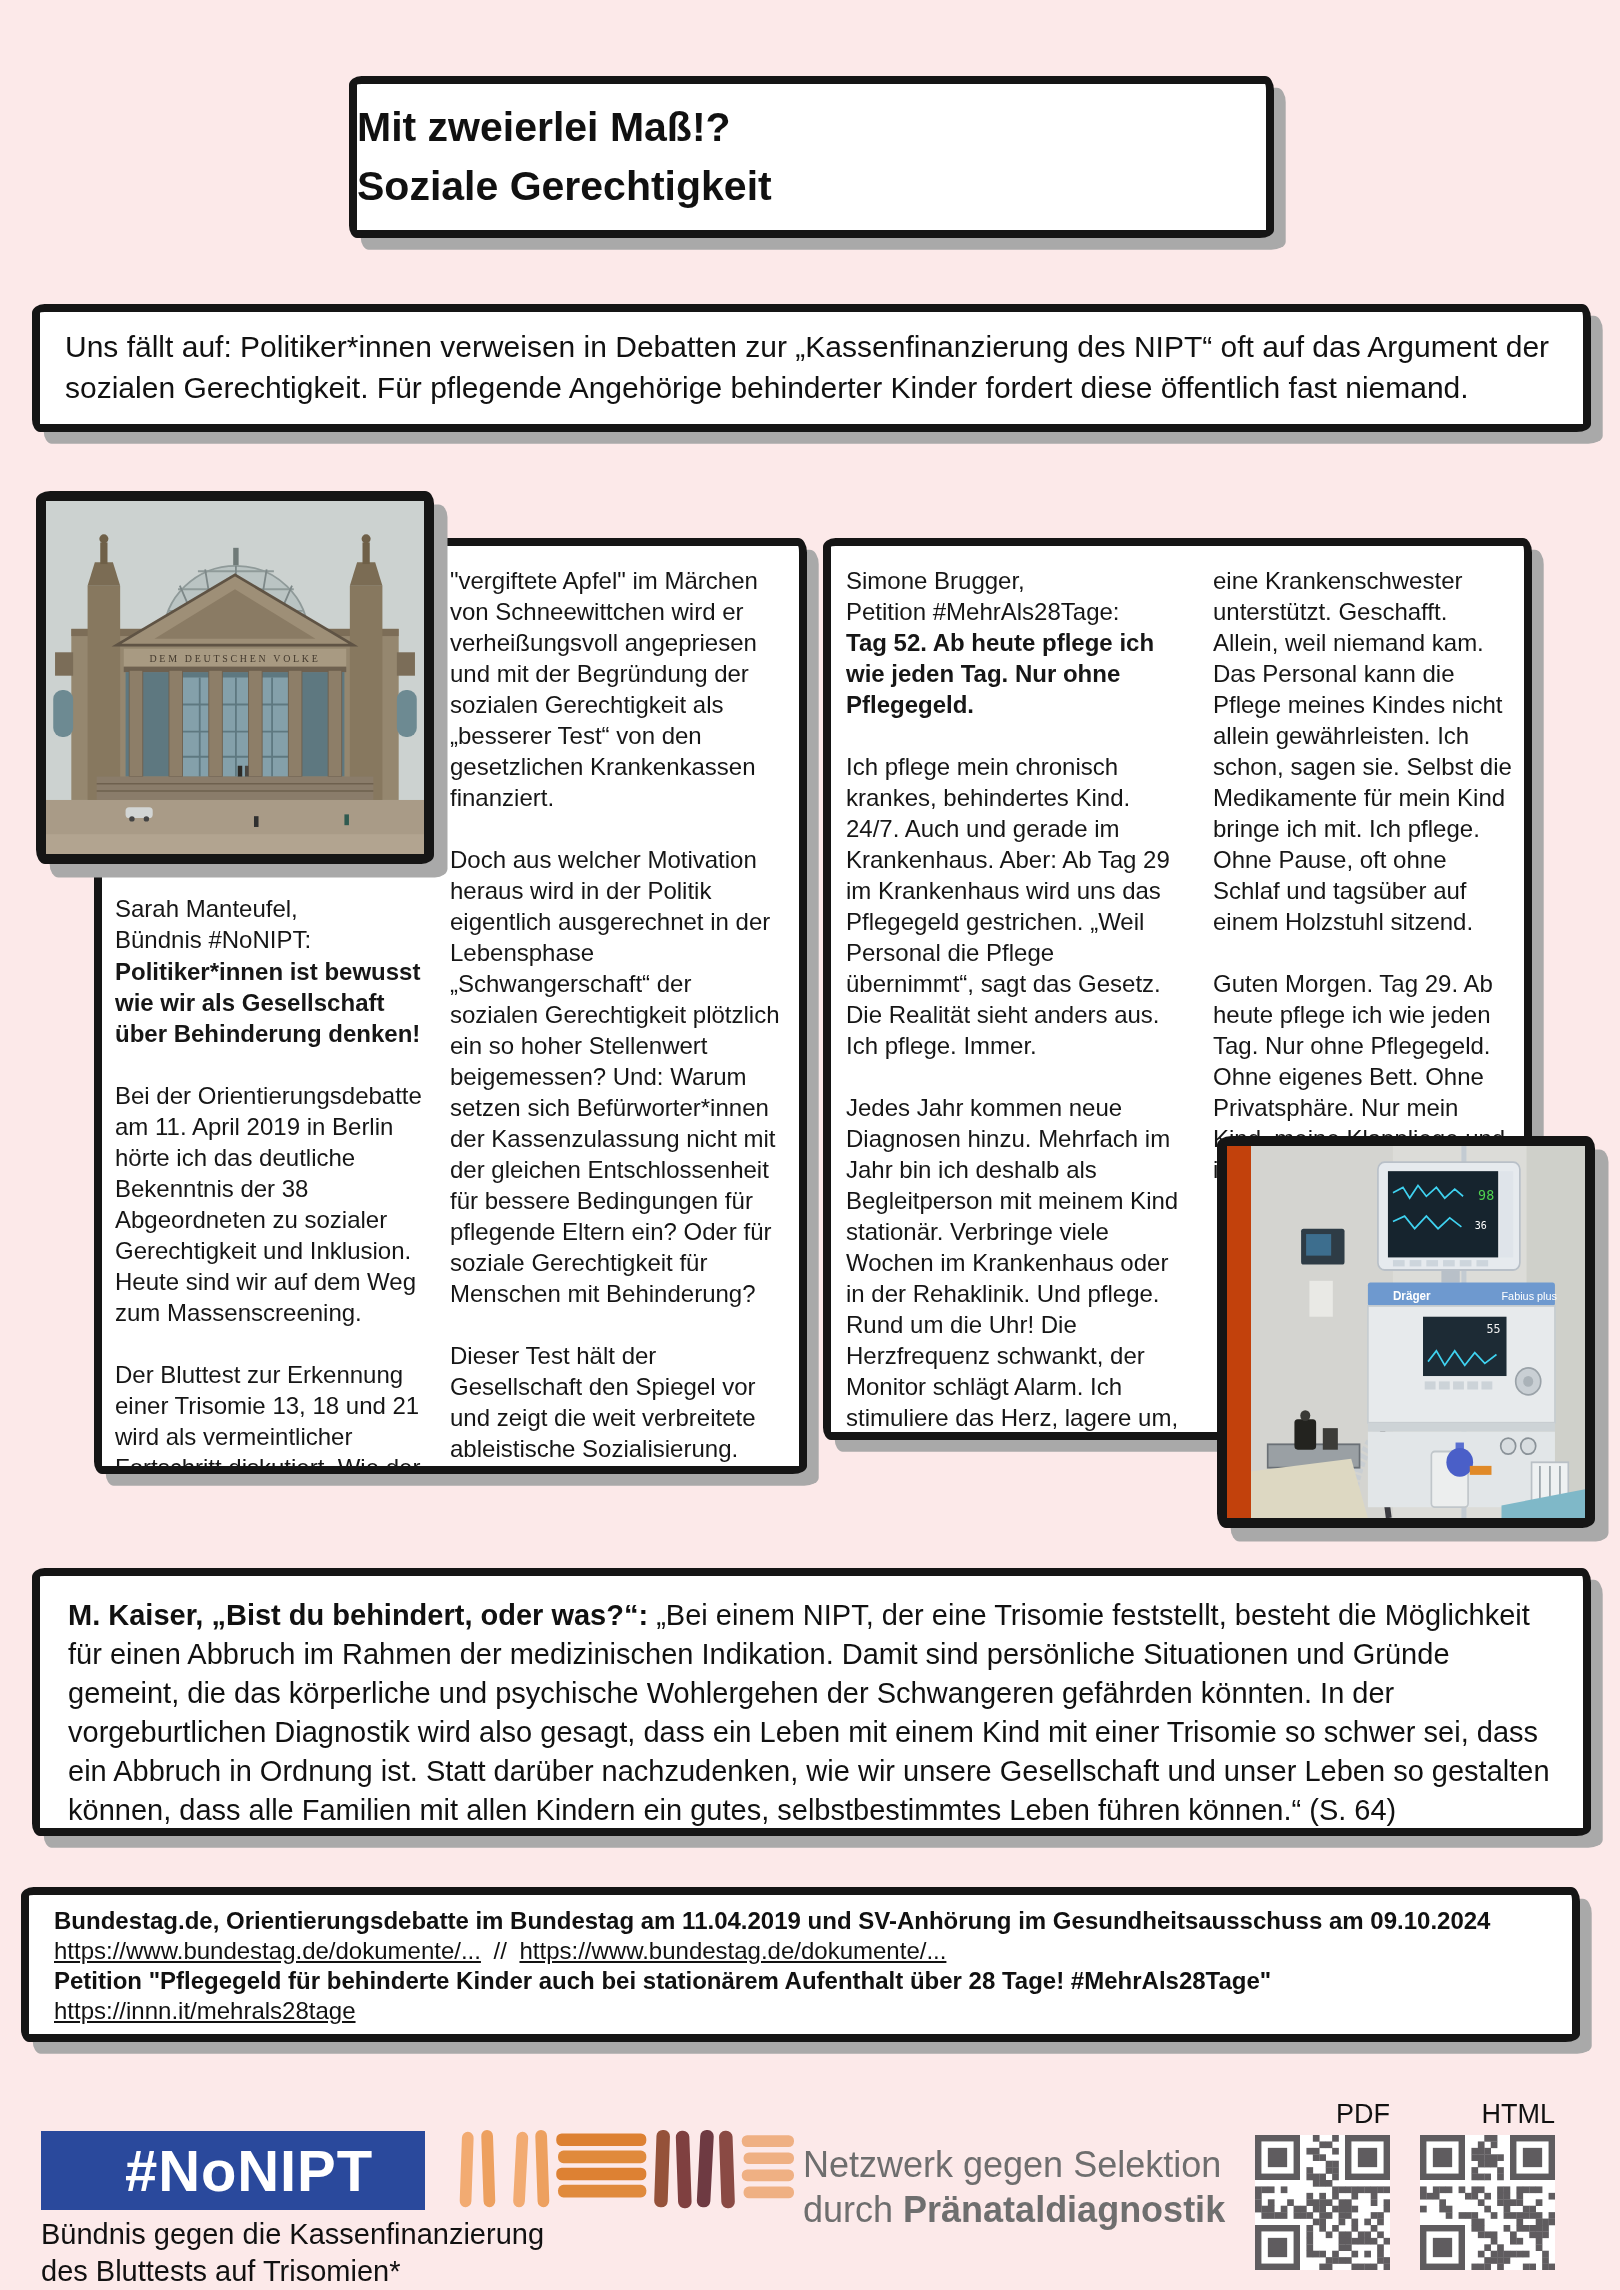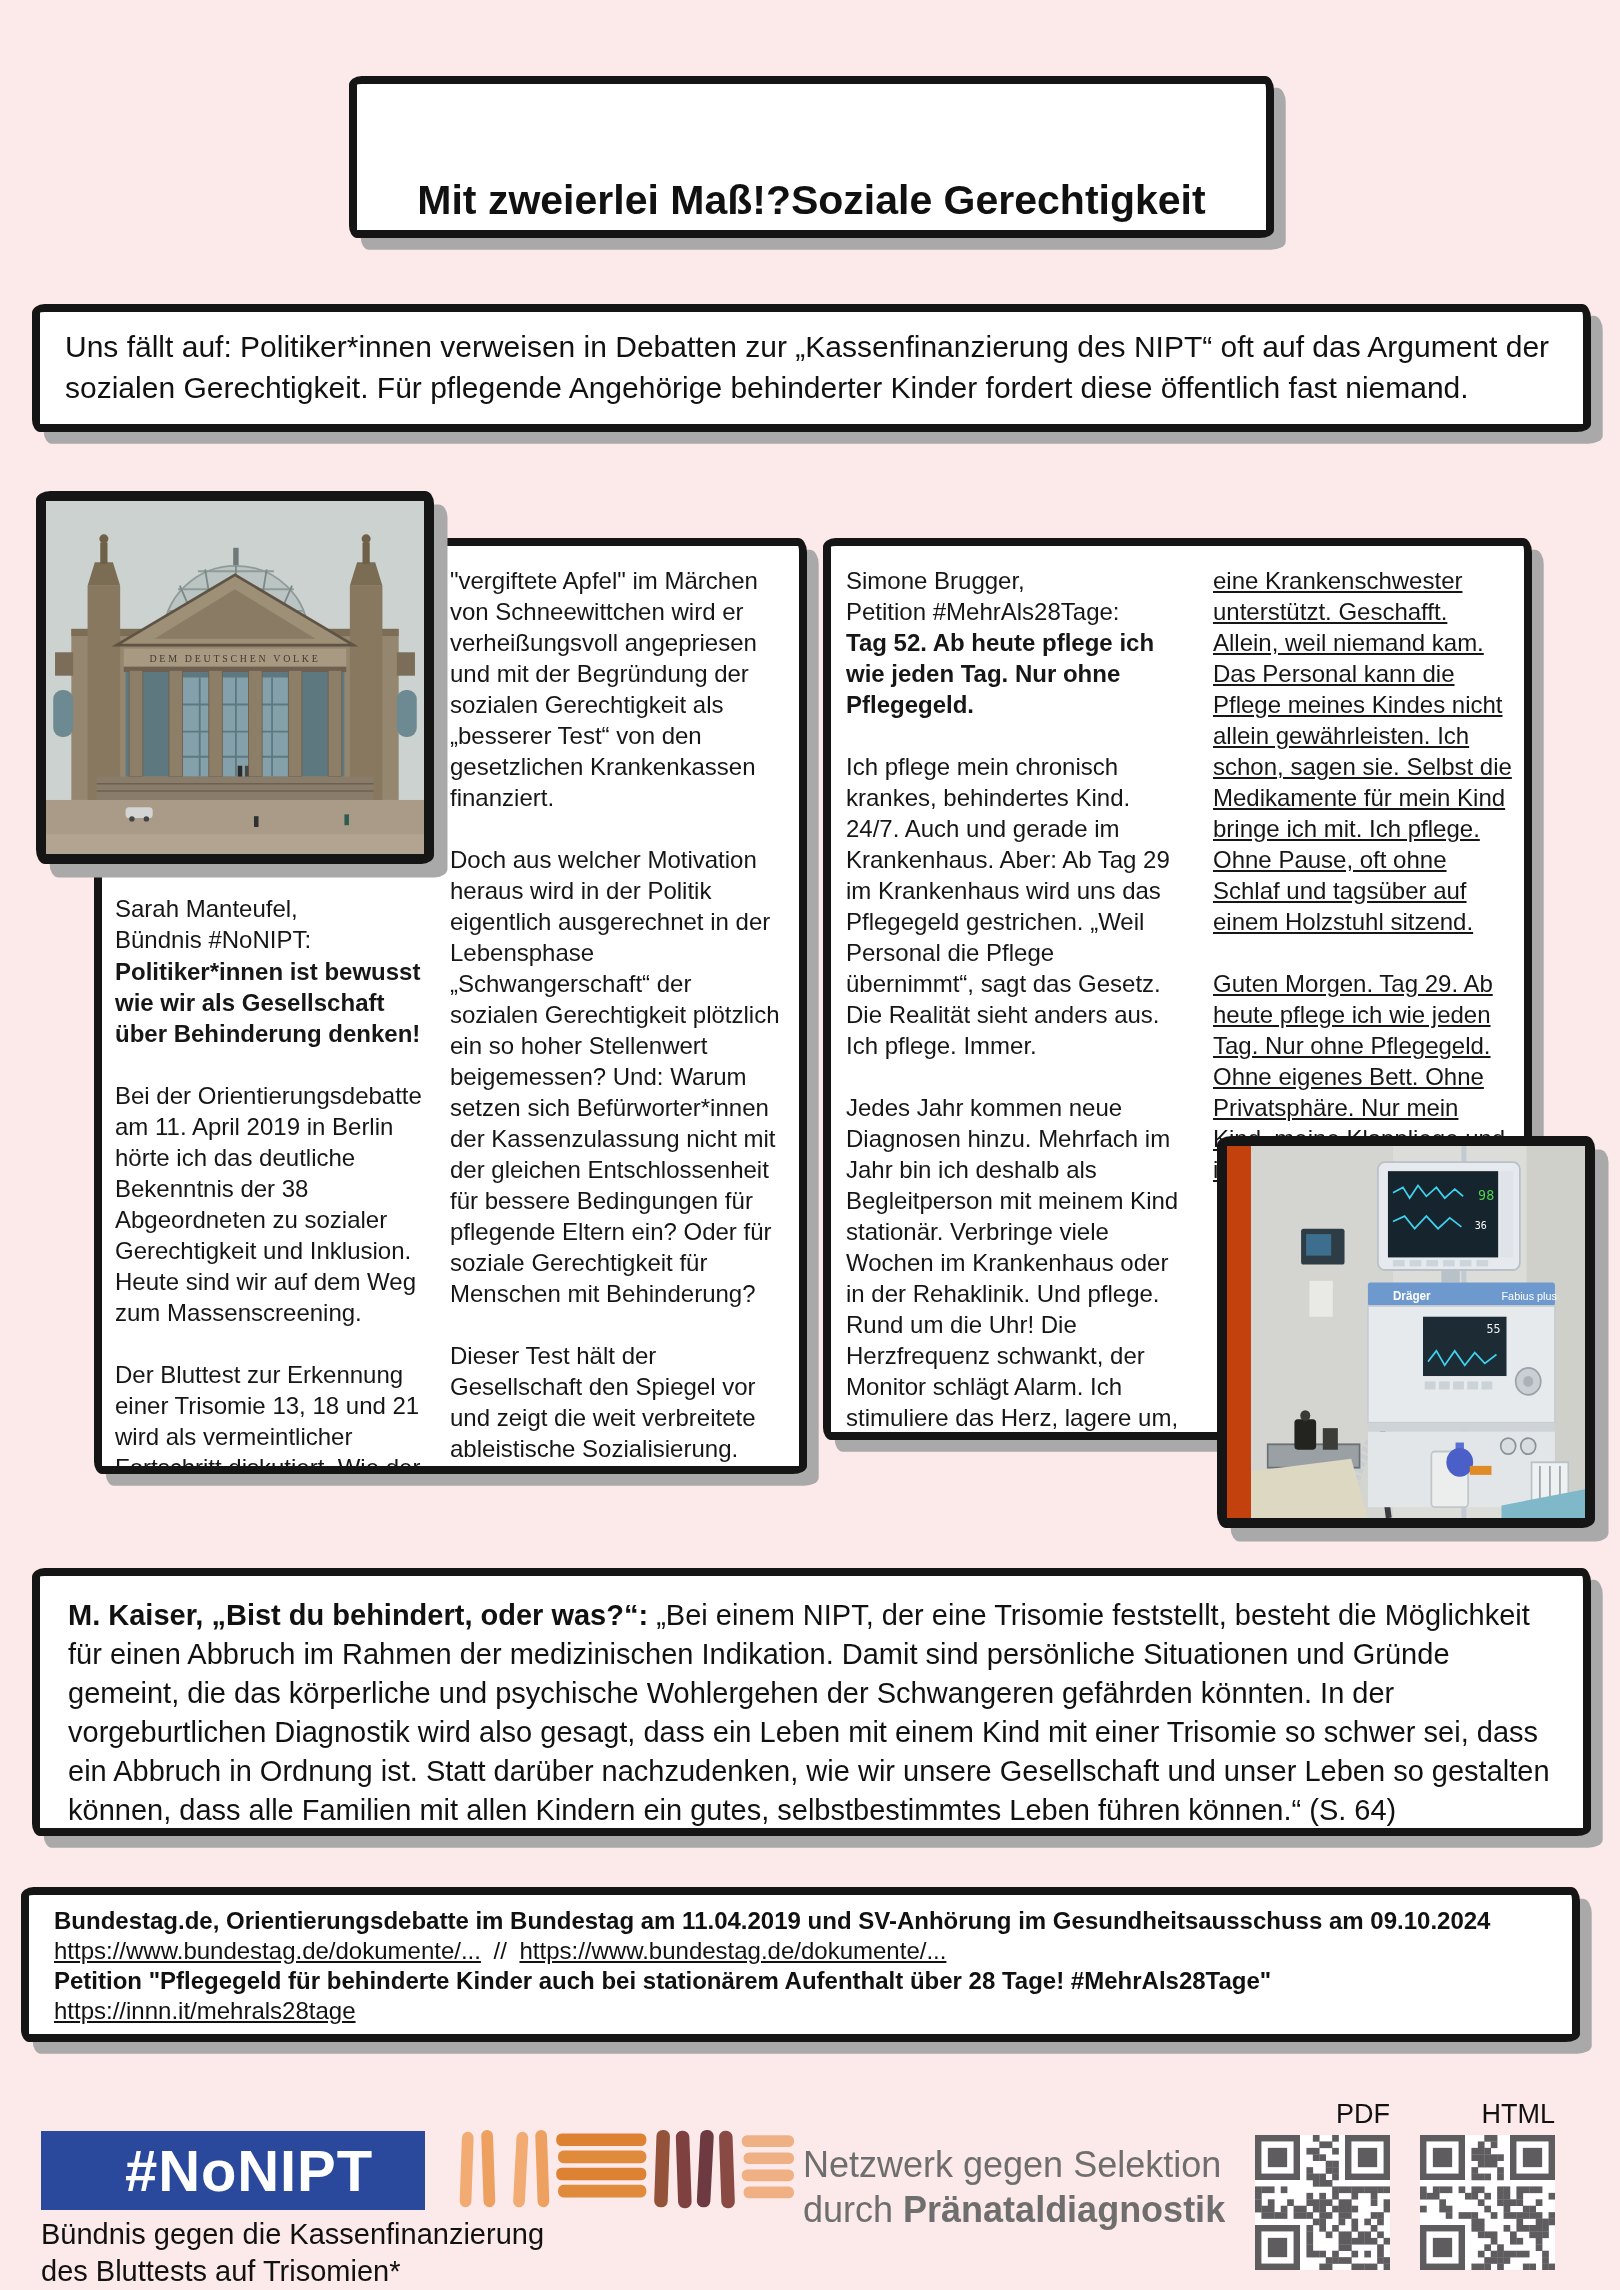--- a/index.html
+++ b/index.html
@@ -5,34 +5,34 @@
   html,body{margin:0;padding:0;}
   body{font-family:"Liberation Sans",sans-serif;}
   #page{position:relative;width:1620px;height:2291px;background:#fce9e9;overflow:hidden;}
 
   .sketchbox{position:absolute;background:#ffffff;border:8px solid #151515;box-sizing:border-box;
     border-radius:12.6px 9px 14.4px 8px / 9px 14.4px 8px 12.6px;box-shadow:11.7px 11.7px 0 #a9a9a9;}
   .frame{position:absolute;background:#c2410c;border:10px solid #151515;box-sizing:border-box;
     border-radius:14.4px 9px 12.6px 9px / 9px 12.6px 9px 14.4px;box-shadow:13.5px 13.5px 0 #a9a9a9;overflow:hidden;}
   .frame svg{display:block;width:100%;height:100%;}
 
-  .title-box{left:349px;top:76px;width:925px;height:162px;display:flex;flex-direction:row;justify-content:center;align-items:flex-end;}
+  .title-box{left:349px;top:76px;width:925px;height:162px;display:flex;flex-direction:column;justify-content:center;align-items:flex-start;}
   .title-box div{font-size:41px;line-height:59px;font-weight:bold;color:#111;text-align:center;}
 
   .intro-box{left:32px;top:304px;width:1559px;height:128px;padding:14.4px 25px;font-size:30px;line-height:41px;color:#111;}
 
   .coltext{position:absolute;font-size:24px;line-height:31px;color:#161616;overflow:hidden;}
   .colp{margin:0 0 31px 0;}
   .colp:last-child{margin-bottom:0;}
   .bold{font-weight:bold;}
 
   .col1{left:115px;top:893px;width:319px;height:576px;}
   .col2{left:450px;top:565px;width:335px;height:902px;}
   .col3{left:846px;top:565px;width:333px;height:868px;}
-  .col4{left:1213px;top:565px;width:299px;height:868px;text-decoration:underline;}
+  .col4{left:1213px;top:565px;width:299px;height:868px;}
 
   .kaiser-box{left:32px;top:1568px;width:1559px;height:268px;padding:20px 28px;font-size:29px;line-height:39px;color:#111;}
 
   .sources-box{left:21px;top:1887px;width:1559px;height:155px;padding:10.8px 25px;font-size:24px;line-height:30px;color:#111;}
   .sources-box a{color:#111;text-decoration:underline;}
   .src-links .sep{margin:0 12.6px;text-decoration:none;display:inline-block;}
 
   .nonipt-box{position:absolute;left:41px;top:2131px;width:384px;height:79px;background:#2a499c;
     display:flex;align-items:center;justify-content:center;}
   .nonipt-box span{color:#ffffff;font-weight:bold;font-size:58px;letter-spacing:0.9px;margin-left:32px;}

